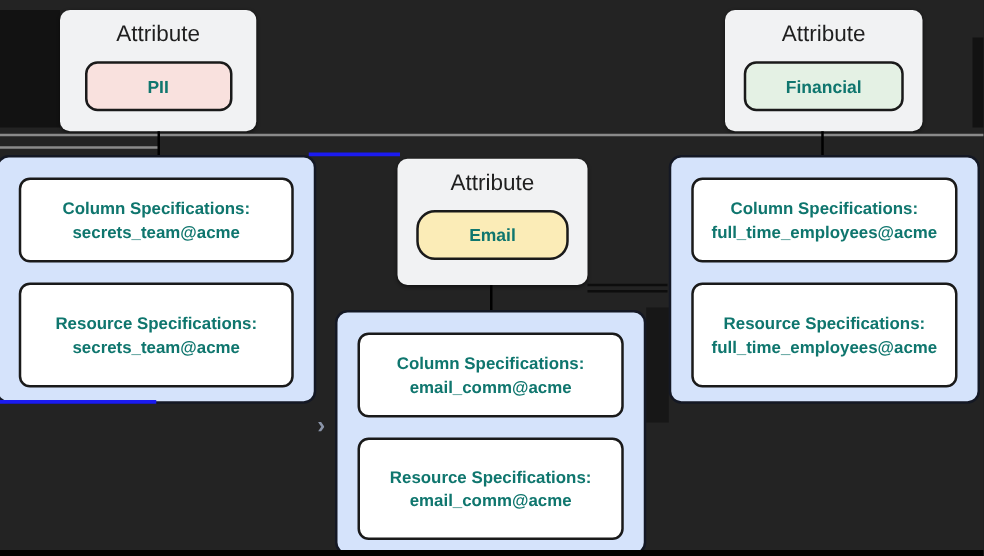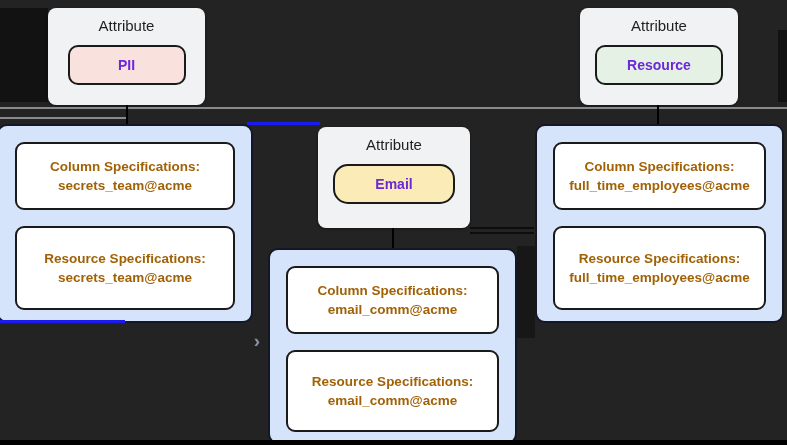--- a/index.html
+++ b/index.html
@@ -29,42 +29,42 @@
     font-size:19px;font-weight:bold;line-height:20px;text-align:center;}
   
   .attr-card{
     position:absolute;background:#f1f2f3;border-radius:8px;z-index:2;
     display:flex;flex-direction:column;align-items:center;padding-top:9px;
     box-sizing:border-box;box-shadow:0 1px 3px rgba(0,0,0,.45);
   }
   .card-pii{left:48px;top:8px;width:157px;height:97px;}
   .card-financial{left:580px;top:8px;width:158px;height:97px;}
   .card-email{left:318px;top:127px;width:152px;height:101px;}
-  .attr-title{font-size:15px;color:#1f1f1f;}
+  .attr-title{font-size:18px;color:#1f1f1f;}
   .chip{
     margin-top:11px;height:40px;border:2px solid #1a1a1a;border-radius:10px;
     display:flex;align-items:center;justify-content:center;
-    font-weight:bold;font-size:14px;color:#6d28d9;box-sizing:border-box;
+    font-weight:bold;font-size:14px;color:#0f766e;box-sizing:border-box;
   }
   .chip-pii{width:118px;background:#f9e1de;}
   .chip-financial{width:128px;background:#e4f1e4;}
   .chip-email{width:122px;background:#fbecb7;border-radius:15px;}
   
   .group{
     position:absolute;background:#d5e3fb;border:2px solid #141824;
     border-radius:10px;box-sizing:border-box;z-index:2;
   }
   .group-left{left:-3px;top:124px;width:256px;height:199px;}
   .group-mid{left:268px;top:248px;width:249px;height:196px;}
   .group-right{left:535px;top:124px;width:249px;height:199px;}
   .spec-box{
     position:absolute;left:16px;right:16px;background:#fff;
     border:2px solid #1a1a1a;border-radius:9px;box-sizing:border-box;
     display:flex;flex-direction:column;align-items:center;justify-content:center;
-    font-weight:bold;font-size:13.5px;line-height:19px;color:#a16207;text-align:center;
+    font-weight:bold;font-size:13.5px;line-height:19px;color:#0f766e;text-align:center;
   }
   .spec-top{top:16px;height:68px;}
   .spec-bottom{top:100px;height:84px;}
   .group-mid .spec-bottom{height:82px;}
 </style>
 </head>
 <body>
 
 <div class="canvas">
 
@@ -73,21 +73,21 @@
   <div class="layer panel-dark-midgap"></div>
   <div class="layer bottom-strip"></div>
 
   <div class="attr-card card-pii">
     <div class="attr-title">Attribute</div>
     <div class="chip chip-pii">PII</div>
   </div>
 
   <div class="attr-card card-financial">
     <div class="attr-title">Attribute</div>
-    <div class="chip chip-financial">Resource</div>
+    <div class="chip chip-financial">Financial</div>
   </div>
 
   <div class="attr-card card-email">
     <div class="attr-title">Attribute</div>
     <div class="chip chip-email">Email</div>
   </div>
 
   <div class="group group-left">
     <div class="spec-box spec-top">
       <div>Column Specifications:</div>

